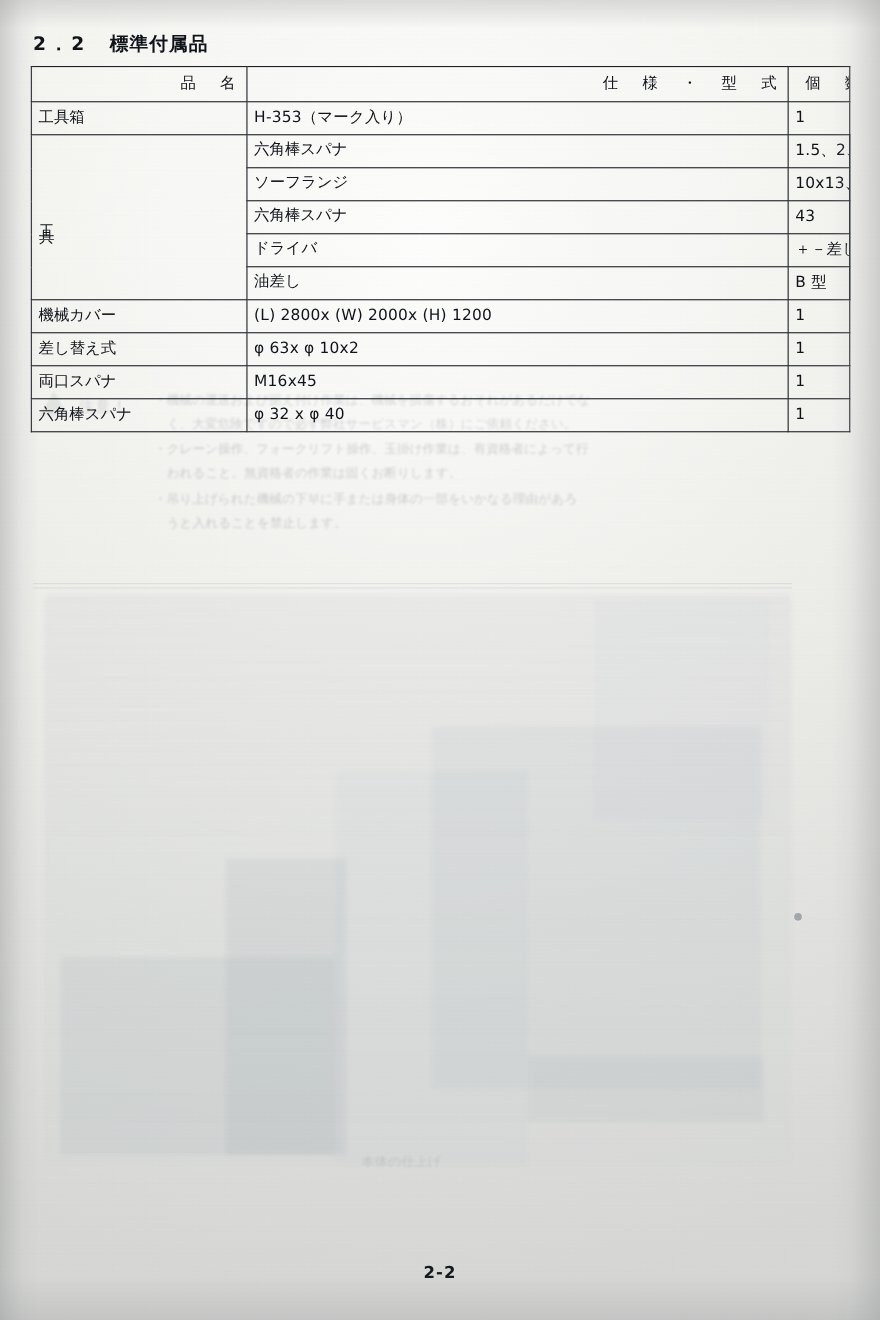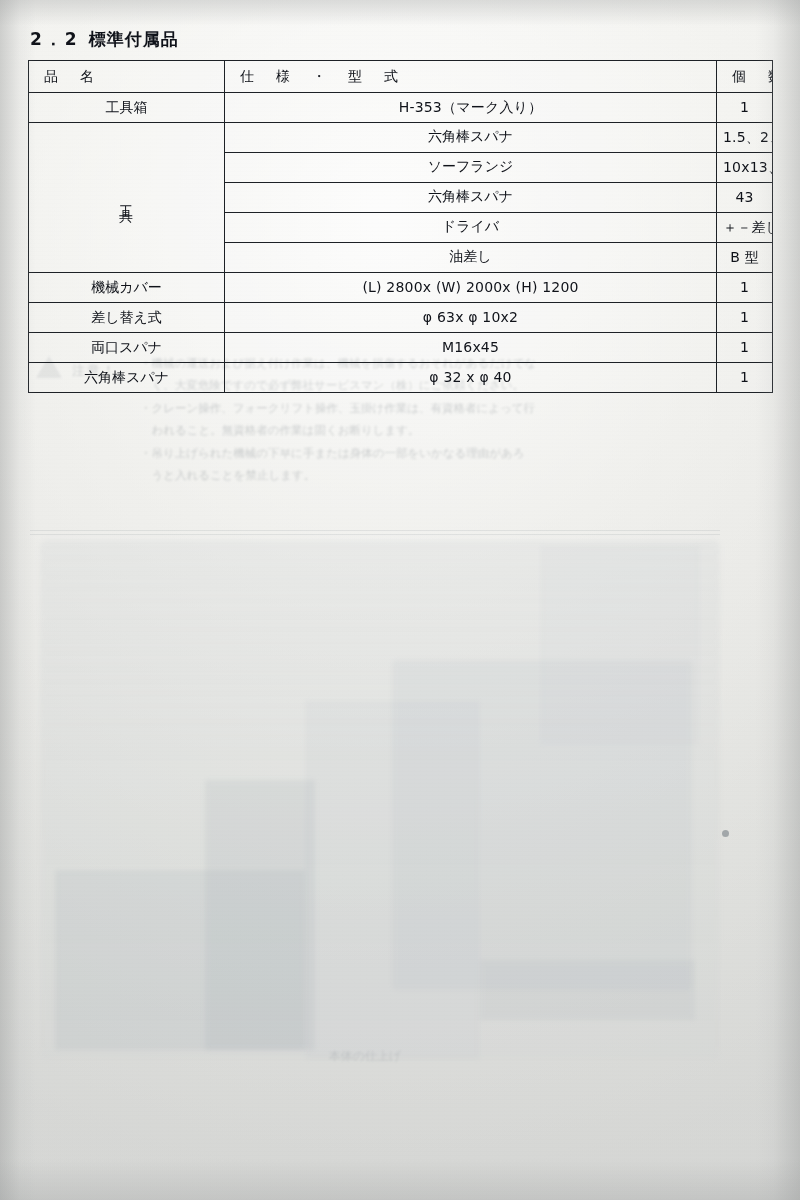--- a/index.html
+++ b/index.html
@@ -125,21 +125,21 @@
     position: absolute;
     left: 30px;
     top: 28px;
     font-family: "DejaVu Sans", "Liberation Sans", sans-serif;
     font-size: 17px;
     font-weight: 700;
     letter-spacing: 1px;
     color: #10131a;
     white-space: nowrap;
   }
-  .section-title .num { margin-right: 9px; letter-spacing: 3px; }
+  .section-title .num { margin-right: 20px; letter-spacing: 3px; }
 
   table.parts {
     position: absolute;
     left: 28px;
     top: 60px;
     width: 744px;
     border-collapse: collapse;
     table-layout: fixed;
     font-family: "DejaVu Sans", "Liberation Sans", sans-serif;
     font-size: 14px;
@@ -147,26 +147,26 @@
     background: rgba(255,255,255,0.10);
   }
   table.parts th,
   table.parts td {
     border: 1px solid #1d2126;
     padding: 2px 6px;
     height: 25px;
     line-height: 1.15;
     vertical-align: middle;
     font-weight: normal;
-    text-align: center;
+    text-align: left;
     white-space: nowrap;
     overflow: hidden;
   }
   table.parts th {
-    text-align: left;
+    text-align: right;
     font-weight: normal;
     letter-spacing: 4px;
     height: 27px;
     padding-left: 15px;
   }
   .col-name   { width: 196px; }
   .col-spec   { width: 492px; }
   .col-qty    { width: 56px; }
   .cat-cell {
     width: 32px;
@@ -311,19 +311,20 @@
         <td class="qty-cell">1</td>
       </tr>
       <tr>
         <td class="name-indent" colspan="1">六角棒スパナ</td>
         <td class="spec-cell">φ 32 x  φ 40</td>
         <td class="qty-cell">1</td>
       </tr>
     </tbody>
   </table>
 
+  <div class="page-number">2-2</div>
 
   <div class="noise"></div>
   <div class="edge-shade-left"></div>
   <div class="edge-shade-right"></div>
   <div class="edge-shade-top"></div>
   <div class="edge-shade-bottom"></div>
 </div>
 
 </body></html>

